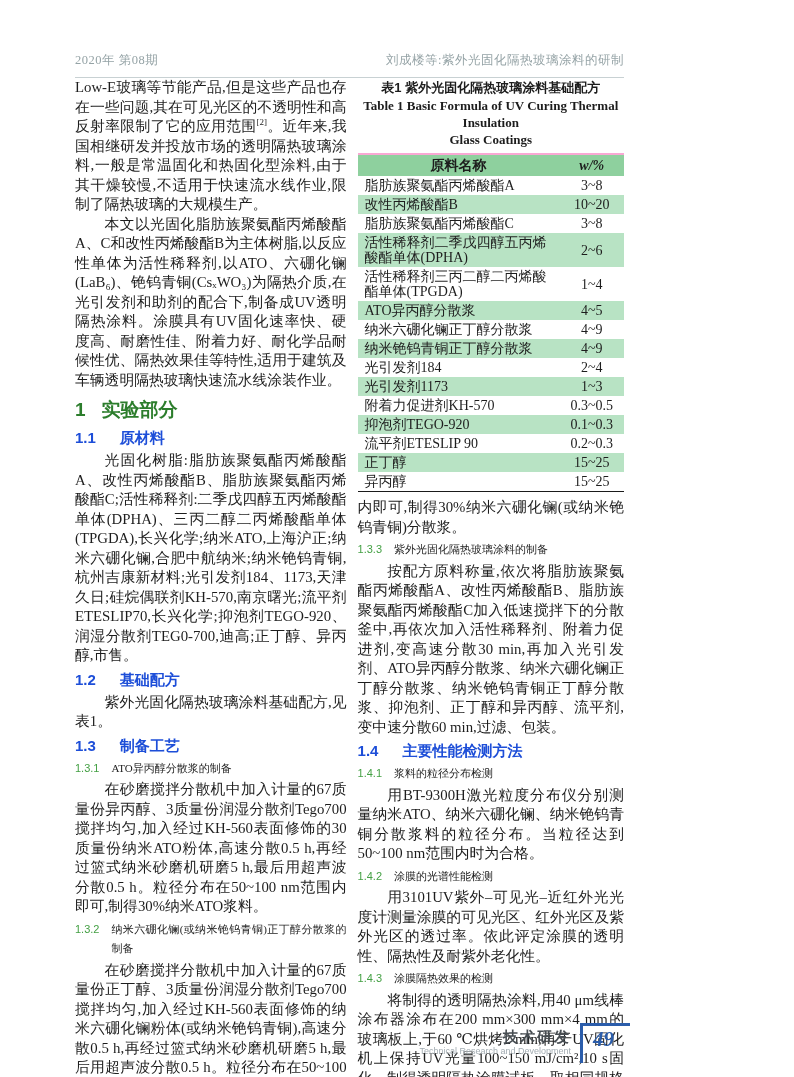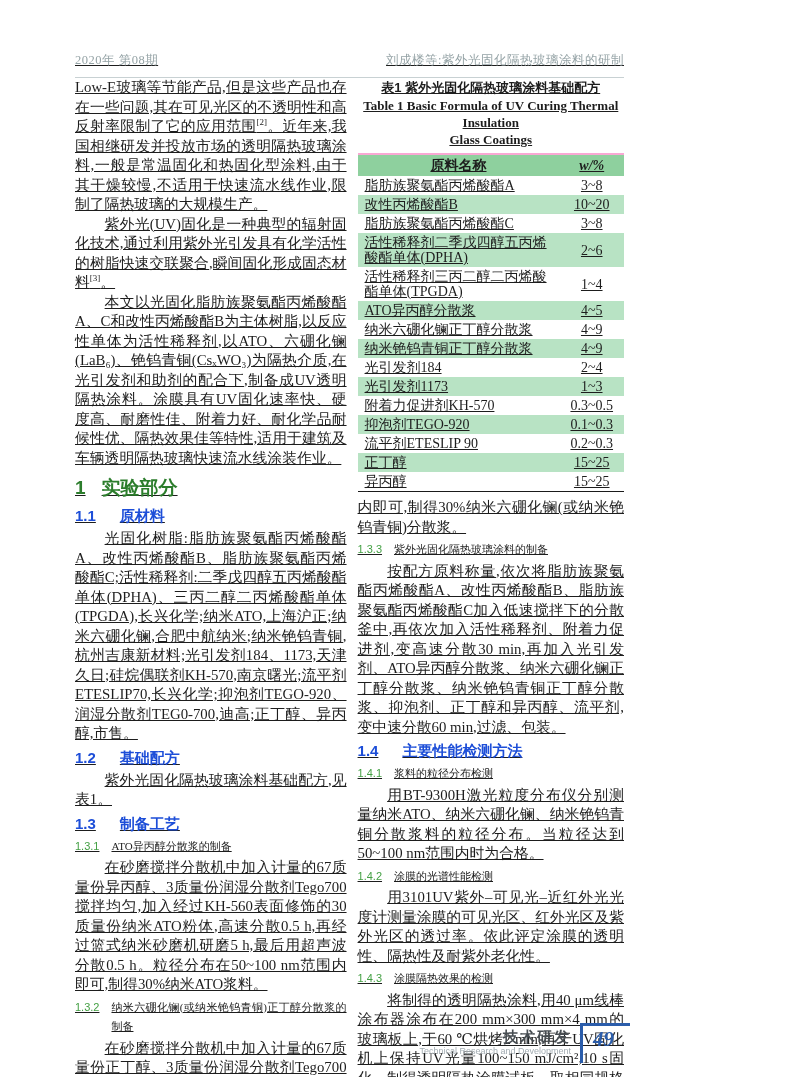--- a/index.html
+++ b/index.html
@@ -5,21 +5,20 @@
   html,body{margin:0;padding:0;background:#ffffff;}
   .page{
     position:relative;
     width:698px;height:1077px;
     box-sizing:border-box;
     padding:52px 74px 0 75px;
     background:#ffffff;
     overflow:hidden;
     font-family:"Liberation Serif","DejaVu Serif",serif;
     color:#1d1d1d;
-    text-decoration:underline;
   }
   
   .hdr{
     display:flex;justify-content:space-between;align-items:flex-end;
     font-size:12.5px;color:#95a3a6;
     padding-bottom:8px;border-bottom:1px solid #c8d1d3;
     letter-spacing:.5px;
   }
   
   .cols{display:flex;gap:11px;}
@@ -78,21 +77,20 @@
 
   <div class="hdr">
     <span>2020年  第08期</span>
     <span>刘成楼等:紫外光固化隔热玻璃涂料的研制</span>
   </div>
 
   <div class="cols">
 
     <div class="col left">
       <p class="noindent"><span>Low-E玻璃等节能产品,但是这些产品也存在一些问题,其在可见光区的不透明性和高反射率限制了它的应用范围</span><sup class="ref">[2]</sup><span>。近年来,我国相继研发并投放市场的透明隔热玻璃涂料,一般是常温固化和热固化型涂料,由于其干燥较慢,不适用于快速流水线作业,限制了隔热玻璃的大规模生产。</span></p>
-      <p><span>紫外光(UV)固化是一种典型的辐射固化技术,通过利用紫外光引发具有化学活性的树脂快速交联聚合,瞬间固化形成固态材料</span><sup class="ref">[3]</sup><span>。</span></p>
       <p>本文以光固化脂肪族聚氨酯丙烯酸酯A、C和改性丙烯酸酯B为主体树脂,以反应性单体为活性稀释剂,以ATO、六硼化镧(LaB₆)、铯钨青铜(CsₓWO₃)为隔热介质,在光引发剂和助剂的配合下,制备成UV透明隔热涂料。涂膜具有UV固化速率快、硬度高、耐磨性佳、附着力好、耐化学品耐候性优、隔热效果佳等特性,适用于建筑及车辆透明隔热玻璃快速流水线涂装作业。</p>
 
       <div class="h1">
         <span class="num">1</span>
         <span>实验部分</span>
       </div>
 
       <div class="h2">
         <span class="num">1.1</span>
         <span>原材料</span>

